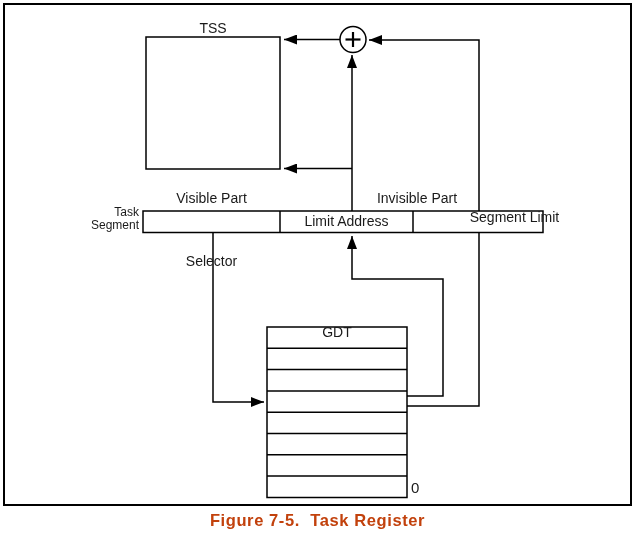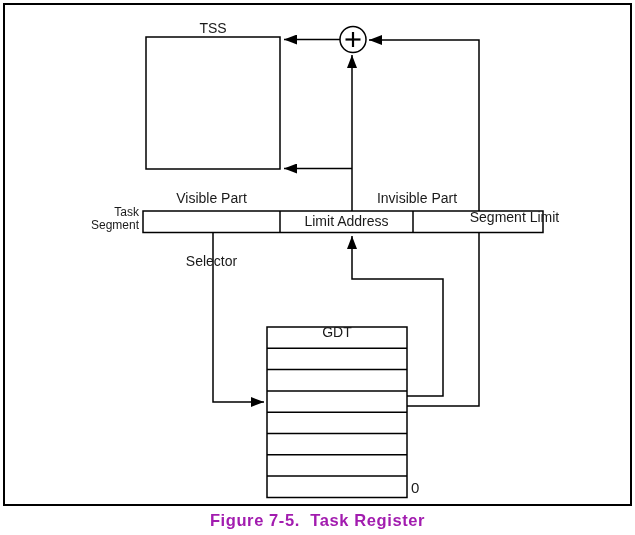--- a/index.html
+++ b/index.html
@@ -81,15 +81,15 @@
 
   <div class="cell-lbl" style="left:280px;top:211px;width:133px;">Limit Address</div>
 
   <div class="cell-lbl" style="left:413px;top:207px;width:113px;padding-left:45px;">Segment Limit</div>
 
   <div class="lbl" style="left:267px;top:324px;width:140px;">GDT</div>
 
 
   <div id="zero-lbl">0</div>
 
-  <div id="caption" style="color: #a21caf;">Figure 7-5.  Task Register</div>
+  <div id="caption" style="color: #c2410c;">Figure 7-5.  Task Register</div>
 
 </div>
 
 </body></html>

